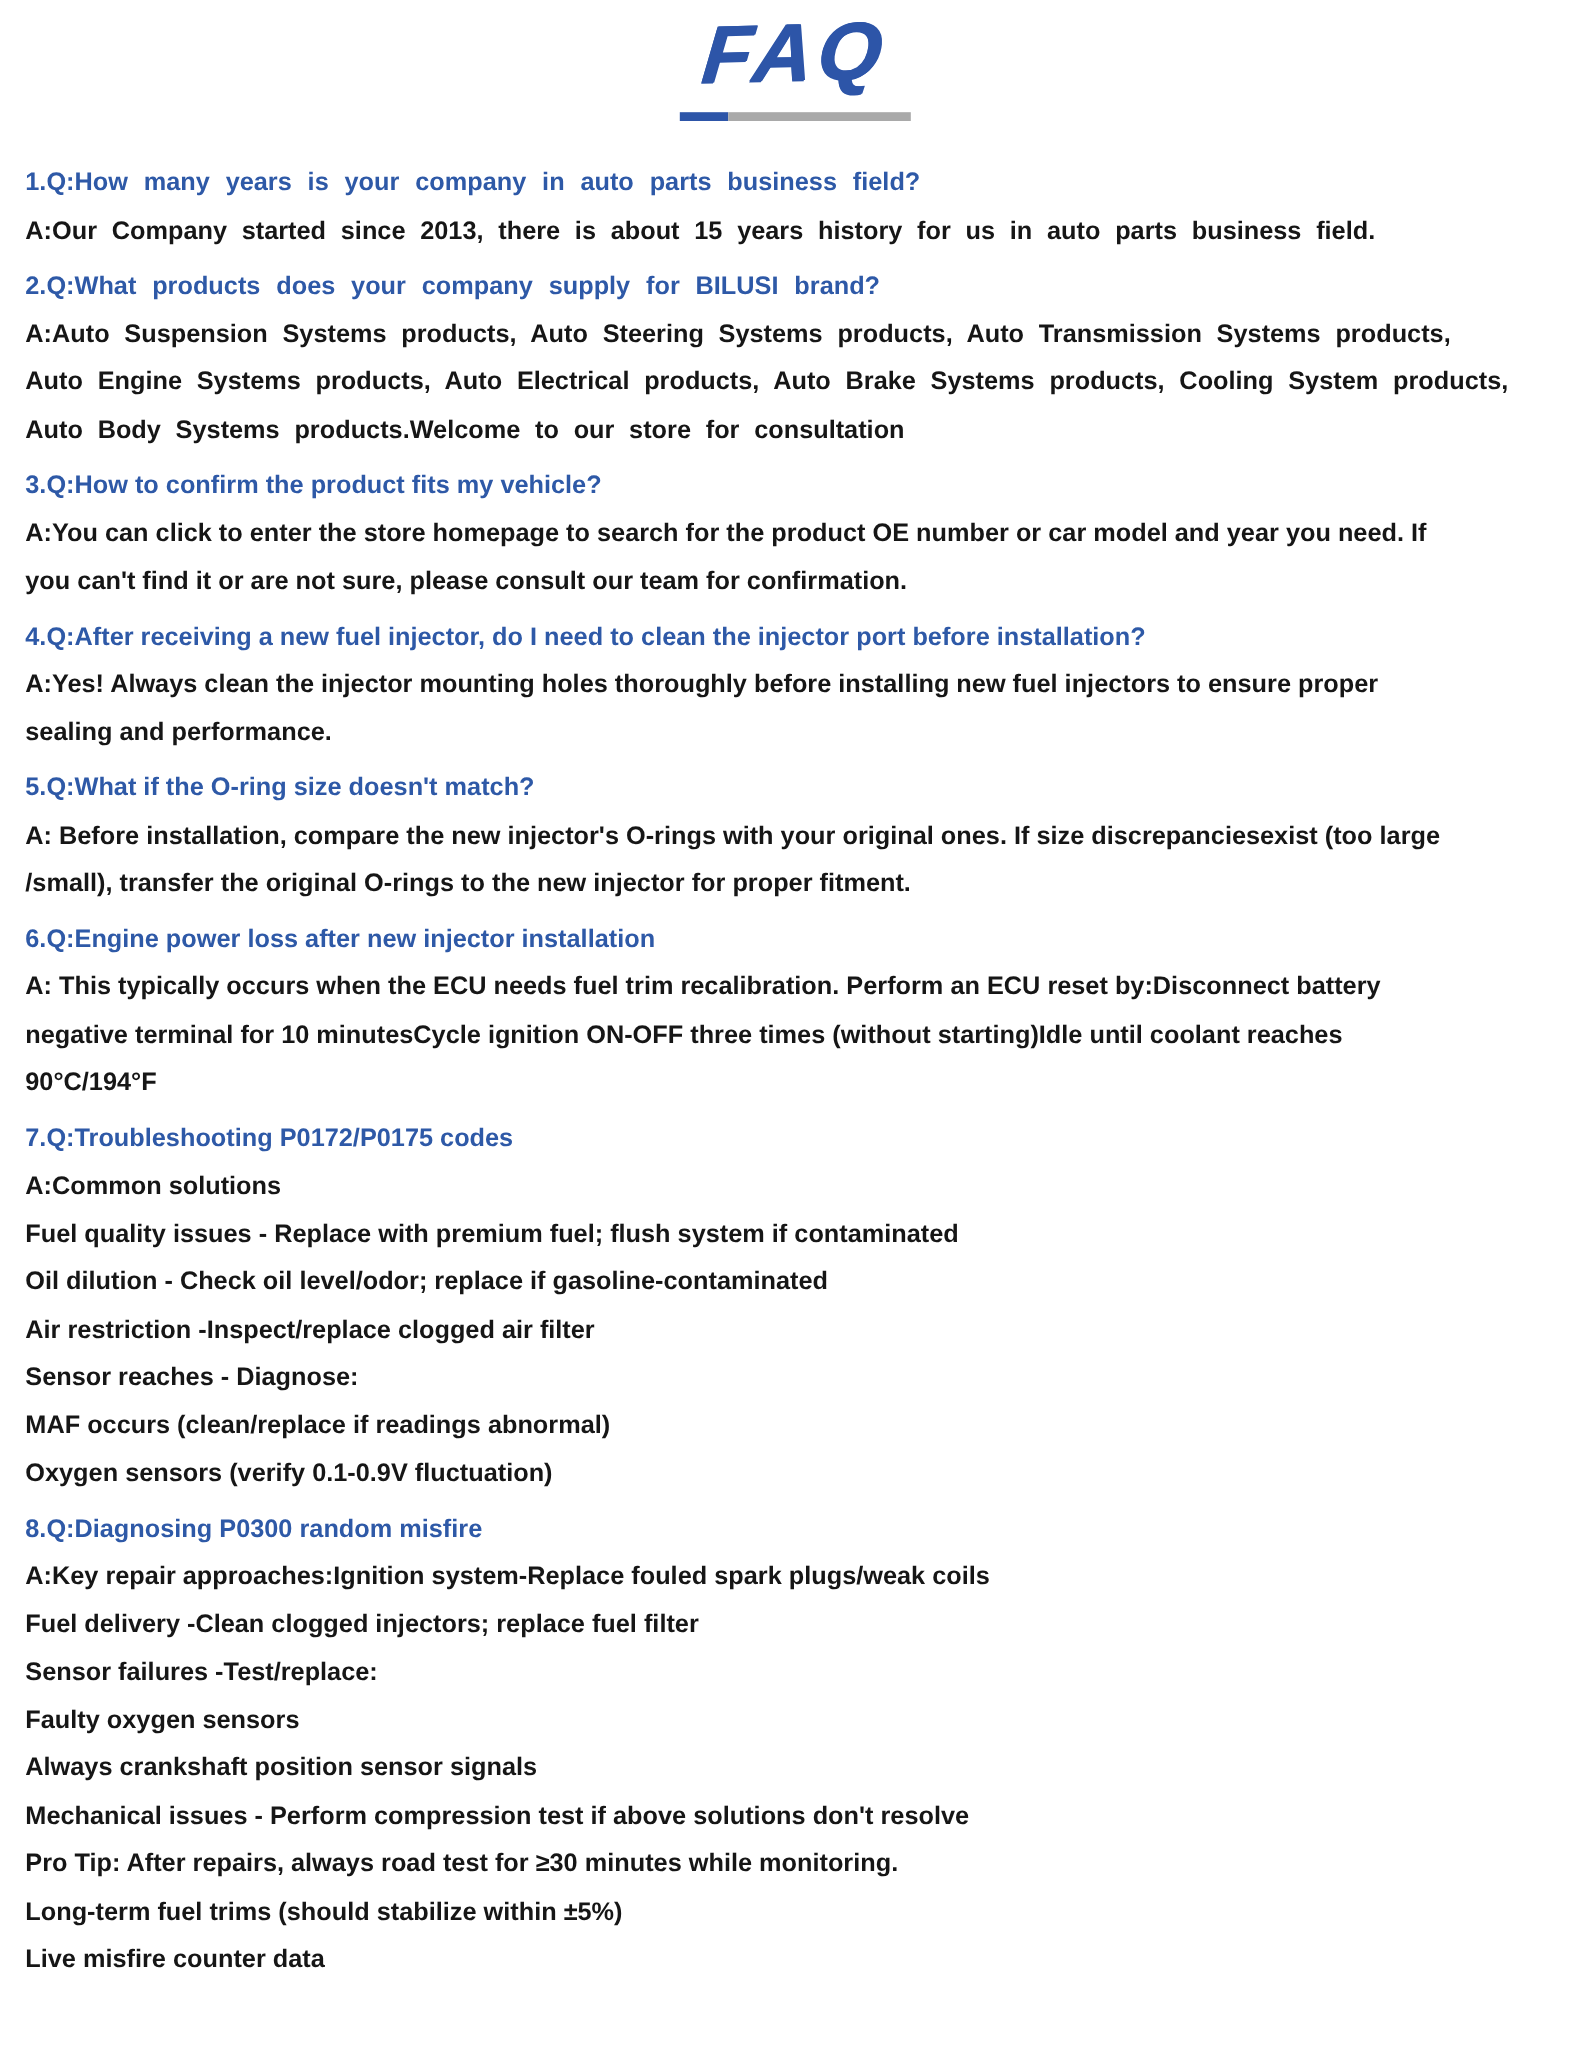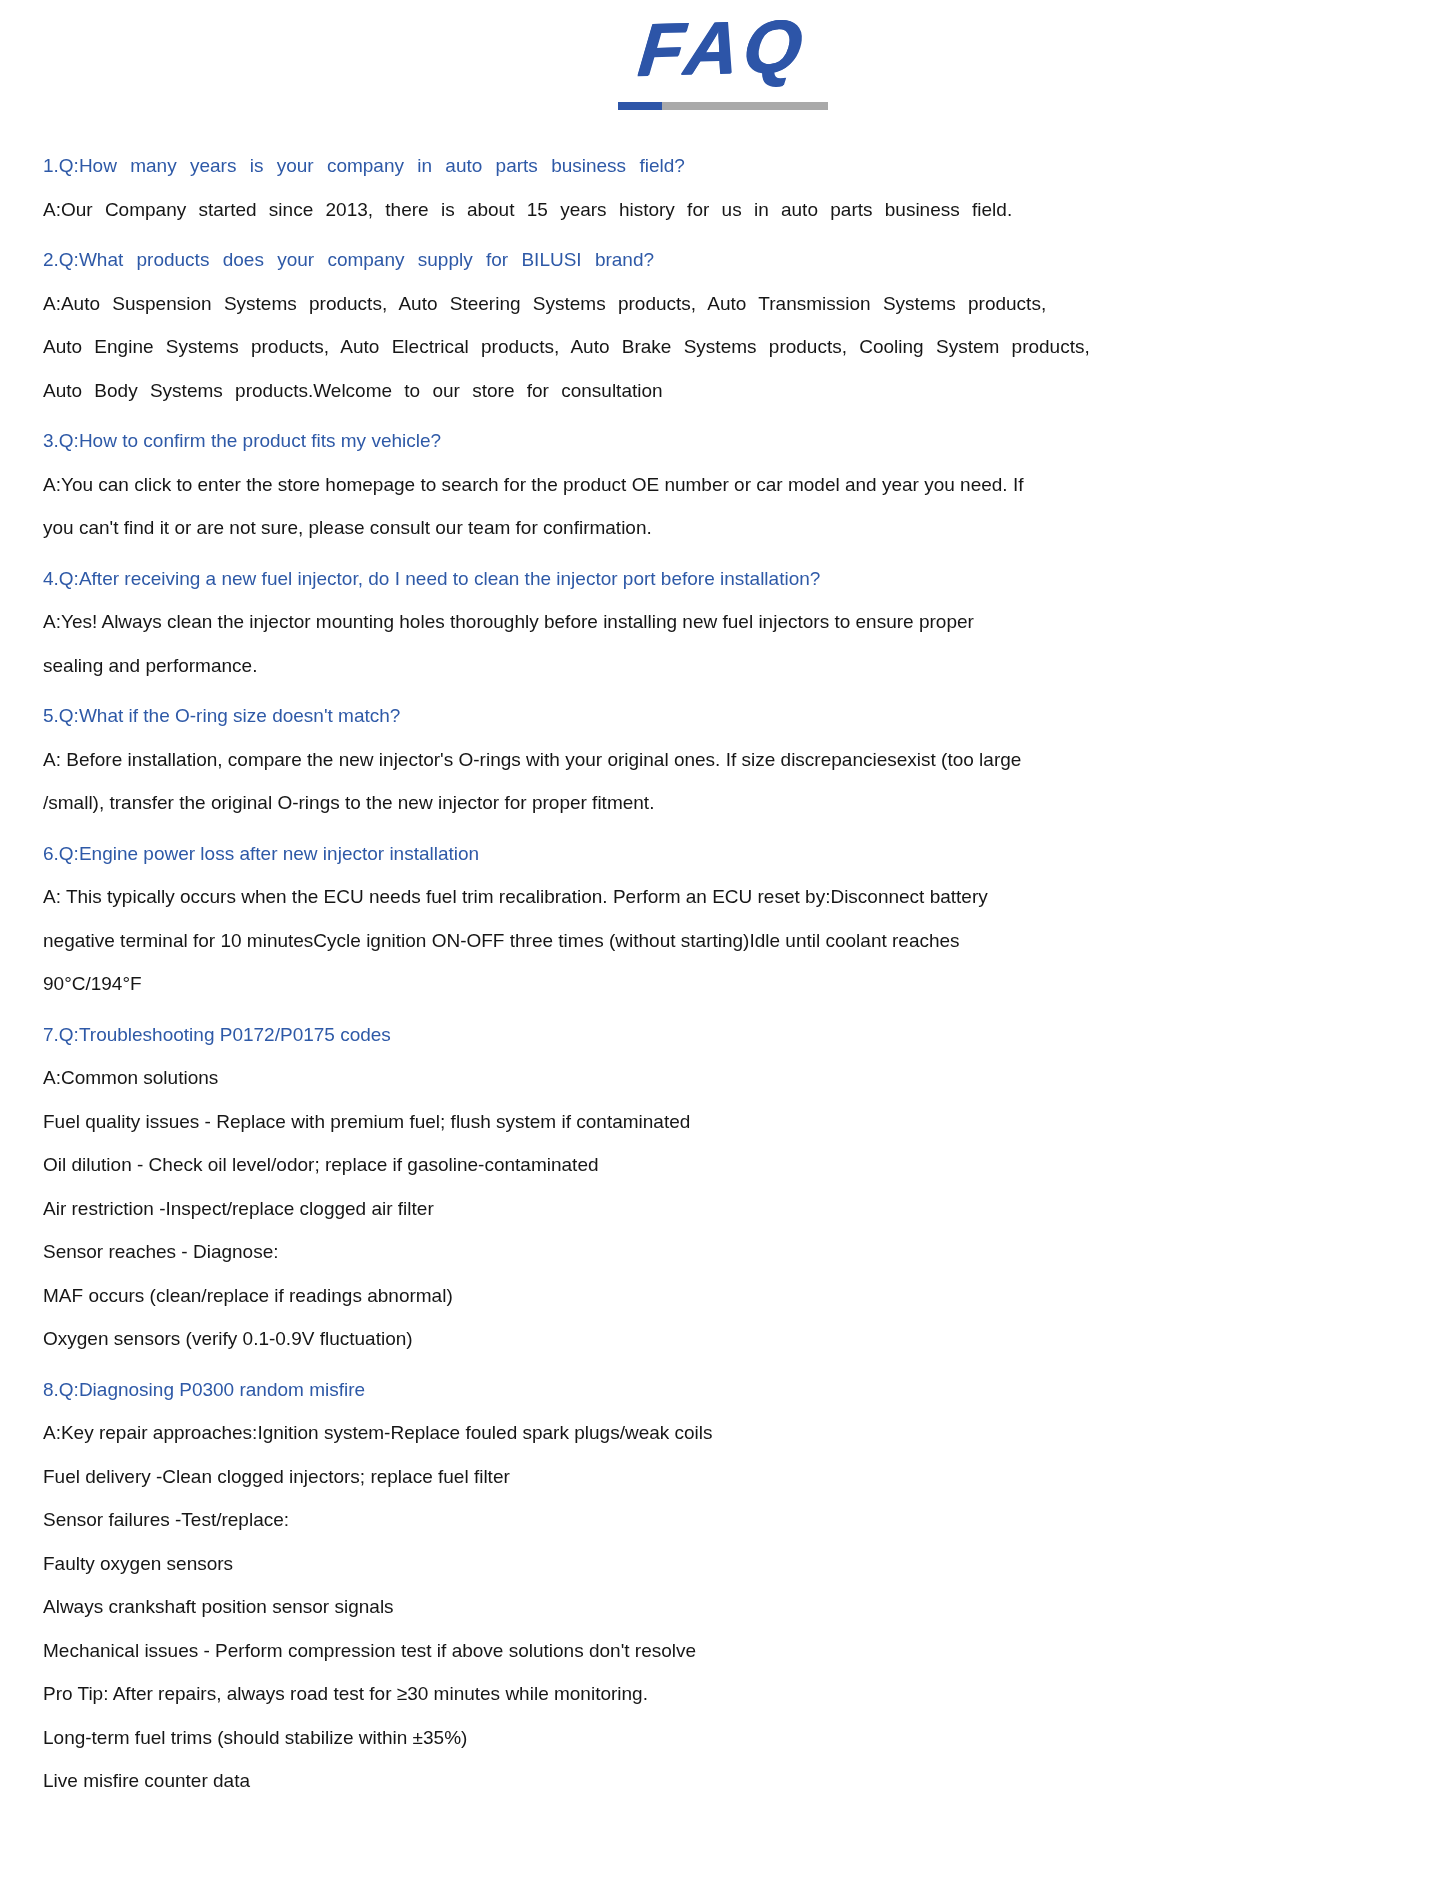--- a/index.html
+++ b/index.html
@@ -36,25 +36,24 @@
     display: flex;
   }
   .u-blue { width: 44px; height: 100%; background: var(--accent); }
   .u-gray { flex: 1; height: 100%; background: var(--underline-gray); }
 
   .faq-list {
     margin-top: 34px;
     padding: 0 24px 0 23px;
   }
   .q-line, .a-line {
-    font-size: 19px;
+    font-size: 23px;
     line-height: 43.5px;
-    font-weight: normal;
+    font-weight: bold;
     white-space: normal;
-    margin-left: 20px;
   }
   .q-line { color: var(--question-color); }
   .a-line { color: var(--answer-color); }
   .faq-section:not(:first-child) { margin-top: 7px; }
   
   .faq-section.wide .q-line { word-spacing: 8px; }
   .faq-section.wide .a-line { word-spacing: 7px; }
 </style>
 </head>
 <body>
@@ -111,16 +110,16 @@
     </section>
     <section class="faq-section">
       <div class="q-line">8.Q:Diagnosing P0300 random misfire</div>
       <div class="a-line">A:Key repair approaches:Ignition system-Replace fouled spark plugs/weak coils</div>
       <div class="a-line">Fuel delivery -Clean clogged injectors; replace fuel filter</div>
       <div class="a-line">Sensor failures -Test/replace:</div>
       <div class="a-line">Faulty oxygen sensors</div>
       <div class="a-line">Always crankshaft position sensor signals</div>
       <div class="a-line">Mechanical issues - Perform compression test if above solutions don't resolve</div>
       <div class="a-line">Pro Tip: After repairs, always road test for ≥30 minutes while monitoring.</div>
-      <div class="a-line">Long-term fuel trims (should stabilize within ±35%)</div>
+      <div class="a-line">Long-term fuel trims (should stabilize within ±5%)</div>
       <div class="a-line">Live misfire counter data</div>
     </section>
   </div>
 
 </body></html>

